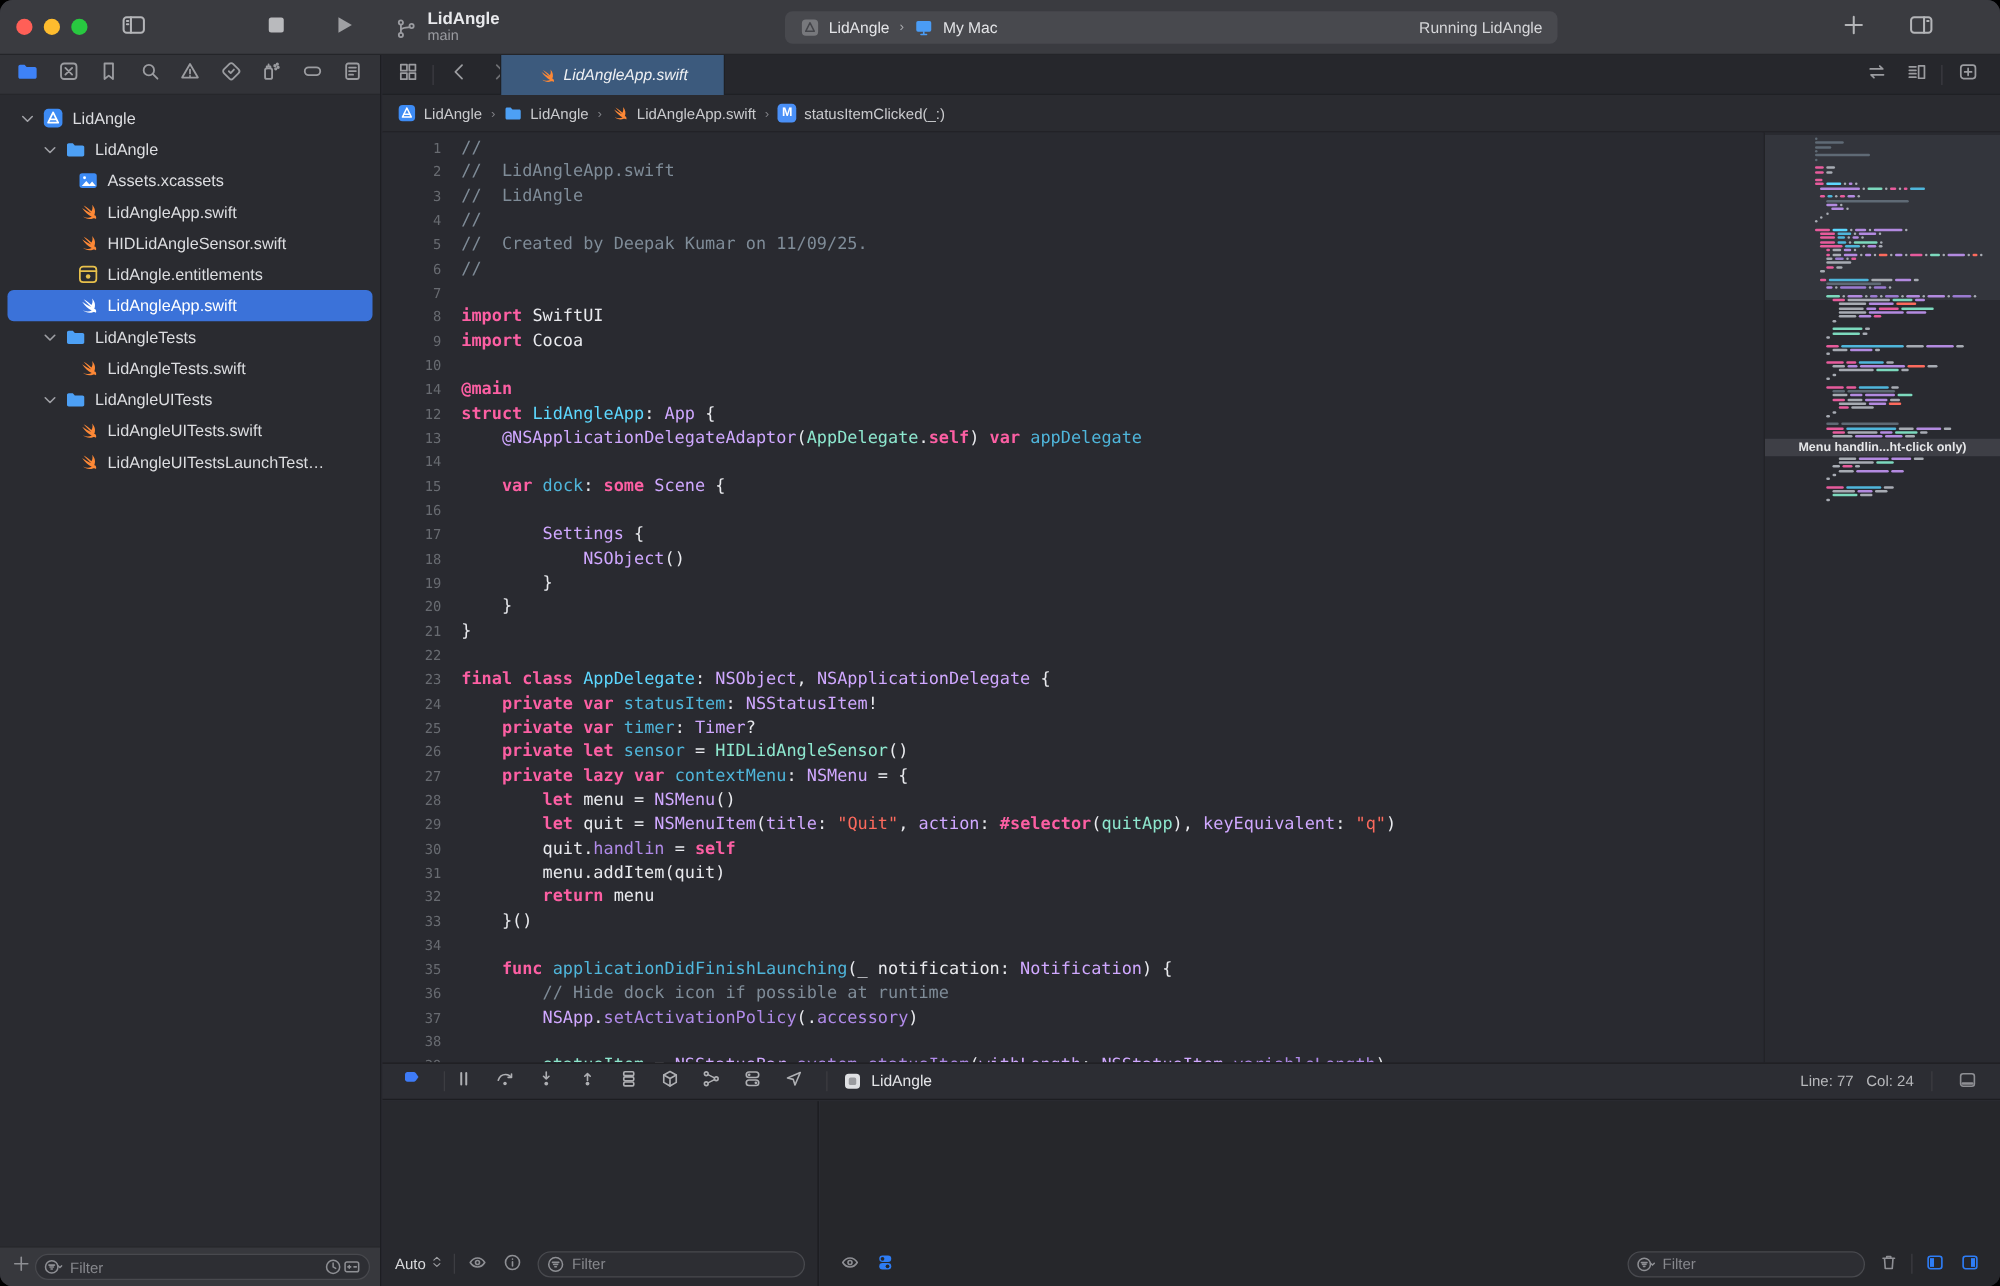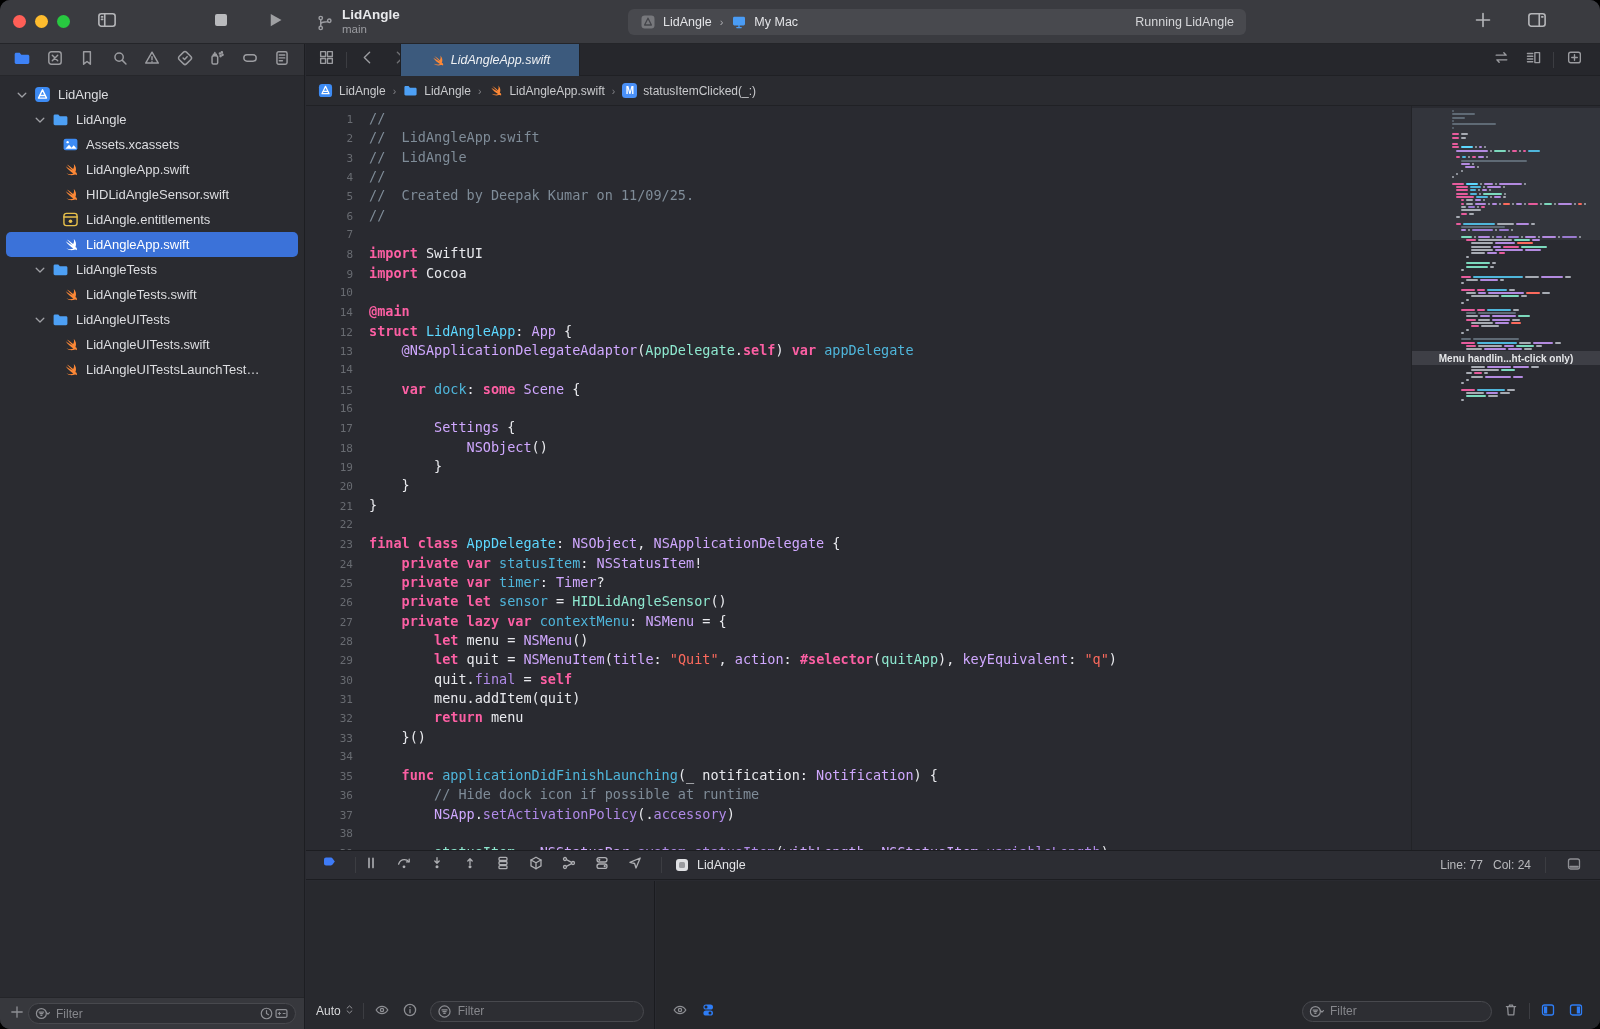--- a/index.html
+++ b/index.html
@@ -430,21 +430,21 @@
       <div class="cl"><span class="ln">20</span><span class="ct"><span class="tok-pl">    }</span></span></div>
       <div class="cl"><span class="ln">21</span><span class="ct"><span class="tok-pl">}</span></span></div>
       <div class="cl"><span class="ln">22</span><span class="ct"></span></div>
       <div class="cl"><span class="ln">23</span><span class="ct"><span class="tok-kw">final class</span><span class="tok-pl"> </span><span class="tok-td">AppDelegate</span><span class="tok-pl">: </span><span class="tok-st">NSObject</span><span class="tok-pl">, </span><span class="tok-st">NSApplicationDelegate</span><span class="tok-pl"> {</span></span></div>
       <div class="cl"><span class="ln">24</span><span class="ct"><span class="tok-pl">    </span><span class="tok-kw">private var</span><span class="tok-pl"> </span><span class="tok-od">statusItem</span><span class="tok-pl">: </span><span class="tok-st">NSStatusItem</span><span class="tok-pl">!</span></span></div>
       <div class="cl"><span class="ln">25</span><span class="ct"><span class="tok-pl">    </span><span class="tok-kw">private var</span><span class="tok-pl"> </span><span class="tok-od">timer</span><span class="tok-pl">: </span><span class="tok-st">Timer</span><span class="tok-pl">?</span></span></div>
       <div class="cl"><span class="ln">26</span><span class="ct"><span class="tok-pl">    </span><span class="tok-kw">private let</span><span class="tok-pl"> </span><span class="tok-od">sensor</span><span class="tok-pl"> = </span><span class="tok-pt">HIDLidAngleSensor</span><span class="tok-pl">()</span></span></div>
       <div class="cl"><span class="ln">27</span><span class="ct"><span class="tok-pl">    </span><span class="tok-kw">private lazy var</span><span class="tok-pl"> </span><span class="tok-od">contextMenu</span><span class="tok-pl">: </span><span class="tok-st">NSMenu</span><span class="tok-pl"> = {</span></span></div>
       <div class="cl"><span class="ln">28</span><span class="ct"><span class="tok-pl">        </span><span class="tok-kw">let</span><span class="tok-pl"> menu = </span><span class="tok-st">NSMenu</span><span class="tok-pl">()</span></span></div>
       <div class="cl"><span class="ln">29</span><span class="ct"><span class="tok-pl">        </span><span class="tok-kw">let</span><span class="tok-pl"> quit = </span><span class="tok-st">NSMenuItem</span><span class="tok-pl">(</span><span class="tok-st">title</span><span class="tok-pl">: </span><span class="tok-str">"Quit"</span><span class="tok-pl">, </span><span class="tok-st">action</span><span class="tok-pl">: </span><span class="tok-kw">#selector</span><span class="tok-pl">(</span><span class="tok-pt">quitApp</span><span class="tok-pl">), </span><span class="tok-st">keyEquivalent</span><span class="tok-pl">: </span><span class="tok-str">"q"</span><span class="tok-pl">)</span></span></div>
-      <div class="cl"><span class="ln">30</span><span class="ct"><span class="tok-pl">        quit.</span><span class="tok-sm">final</span><span class="tok-pl"> = </span><span class="tok-kw">self</span></span></div>
+      <div class="cl"><span class="ln">30</span><span class="ct"><span class="tok-pl">        quit.</span><span class="tok-sm">handlin</span><span class="tok-pl"> = </span><span class="tok-kw">self</span></span></div>
       <div class="cl"><span class="ln">31</span><span class="ct"><span class="tok-pl">        menu.addItem(quit)</span></span></div>
       <div class="cl"><span class="ln">32</span><span class="ct"><span class="tok-pl">        </span><span class="tok-kw">return</span><span class="tok-pl"> menu</span></span></div>
       <div class="cl"><span class="ln">33</span><span class="ct"><span class="tok-pl">    }()</span></span></div>
       <div class="cl"><span class="ln">34</span><span class="ct"></span></div>
       <div class="cl"><span class="ln">35</span><span class="ct"><span class="tok-pl">    </span><span class="tok-kw">func</span><span class="tok-pl"> </span><span class="tok-od">applicationDidFinishLaunching</span><span class="tok-pl">(_ notification: </span><span class="tok-st">Notification</span><span class="tok-pl">) {</span></span></div>
       <div class="cl"><span class="ln">36</span><span class="ct"><span class="tok-pl">        </span><span class="tok-cm">// Hide dock icon if possible at runtime</span></span></div>
       <div class="cl"><span class="ln">37</span><span class="ct"><span class="tok-pl">        </span><span class="tok-st">NSApp</span><span class="tok-pl">.</span><span class="tok-sm">setActivationPolicy</span><span class="tok-pl">(.</span><span class="tok-sm">accessory</span><span class="tok-pl">)</span></span></div>
       <div class="cl"><span class="ln">38</span><span class="ct"></span></div>
       <div class="cl"><span class="ln">39</span><span class="ct"><span class="tok-pl">        </span><span class="tok-pt">statusItem</span><span class="tok-pl"> = </span><span class="tok-st">NSStatusBar</span><span class="tok-pl">.</span><span class="tok-sm">system</span><span class="tok-pl">.</span><span class="tok-sm">statusItem</span><span class="tok-pl">(</span><span class="tok-st">withLength</span><span class="tok-pl">: </span><span class="tok-st">NSStatusItem</span><span class="tok-pl">.</span><span class="tok-sm">variableLength</span><span class="tok-pl">)</span></span></div>
     </div>

